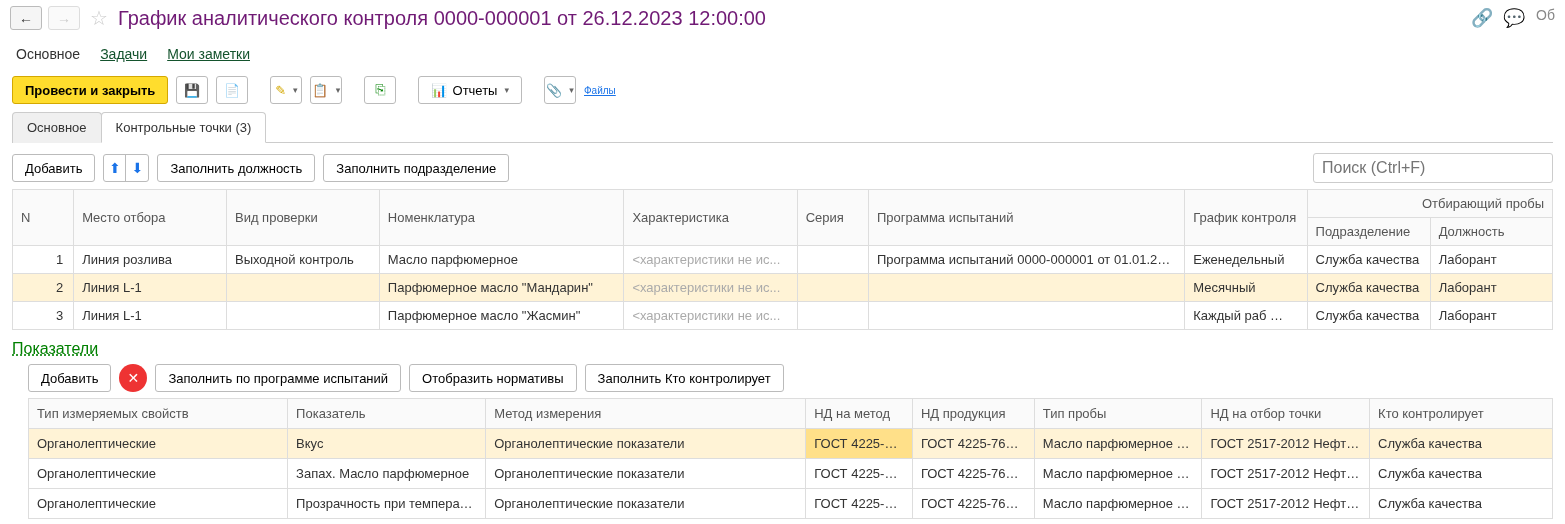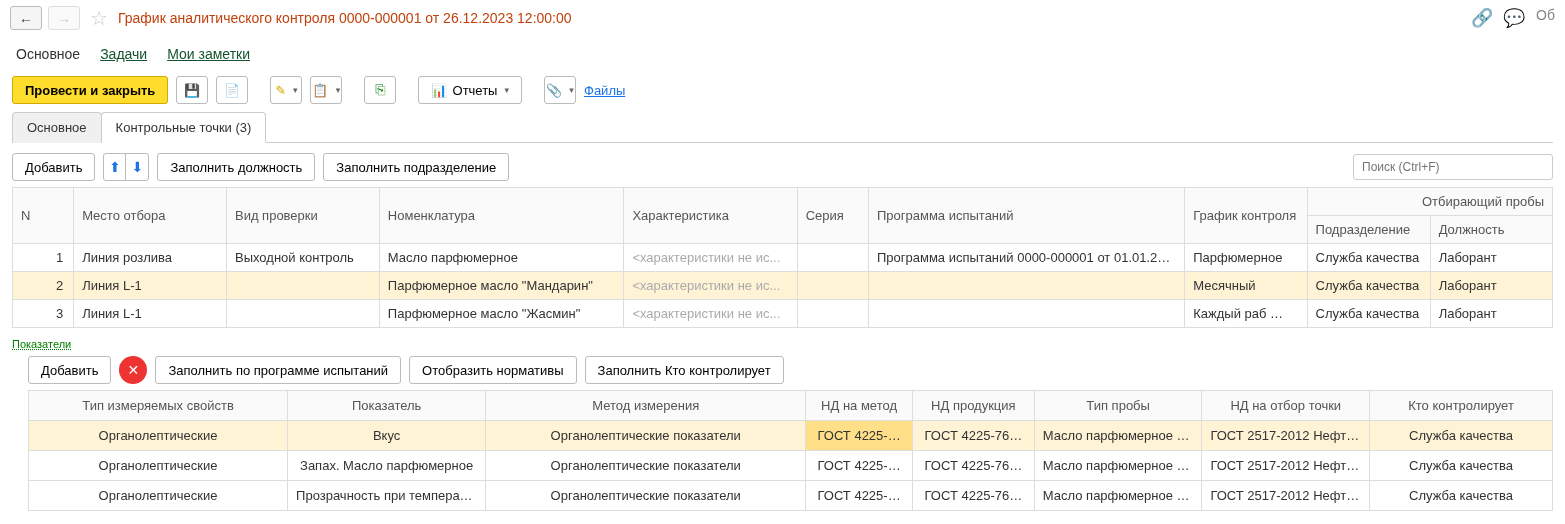--- a/index.html
+++ b/index.html
@@ -20,21 +20,21 @@
     width: 32px; height: 24px;
     border: 1px solid #bbb;
     background: #f5f5f5;
     border-radius: 3px;
     display: flex; align-items: center; justify-content: center;
     cursor: pointer;
     font-size: 14px;
   }
   .nav-btn.disabled { color: #ccc; border-color: #ddd; background:#fafafa;}
   .star-icon { font-size: 20px; color: #ccc; margin: 0 4px; }
-  .title { font-size: 14px; font-weight: 400; color: #c2410c; }
+  .title { font-size: 20px; font-weight: 400; color: #701a75; }
   .header-right { margin-left: auto; display: flex; gap: 10px; color:#888;}
   .header-right span { font-size: 18px; cursor: pointer; }
   .nav-tabs {
     display: flex;
     gap: 20px;
     padding: 10px 16px 8px;
     font-size: 14px;
   }
   .nav-tabs .tab { color: #14532d; text-decoration: underline; cursor: pointer; }
   .nav-tabs .tab.active { color: #333; text-decoration: none; font-weight: 400; }
@@ -60,21 +60,21 @@
     background: #ffdd2d;
     border-color: #d4a800;
     font-weight: 700;
   }
   .btn-icon {
     width: 32px;
     justify-content: center;
     padding: 5px;
   }
   .btn .caret { font-size: 9px; color:#666; margin-left:2px;}
-  .link { color: #1a73e8; text-decoration: underline; cursor: pointer; font-size:13px;}
+  .link { color: #1a73e8; text-decoration: underline; cursor: pointer; font-size:10px;}
   .sub-tabs {
     display: flex;
     padding: 2px 12px 0;
   }
   .sub-tab {
     padding: 7px 14px;
     border: 1px solid #ccc;
     background: #f0f0f0;
     cursor: pointer;
     font-size: 13px;
@@ -92,23 +92,23 @@
   .panel-toolbar {
     display: flex;
     align-items: center;
     gap: 8px;
     margin-bottom: 6px;
   }
   .search-input {
     margin-left: auto;
     border: 1px solid #ccc;
     padding: 5px 8px;
-    width: 200px;
+    width: 240px;
     border-radius: 3px;
-    font-size: 12px;
+    font-size: 16px;
   }
   .arrow-btns { display:flex; border:1px solid #bbb; border-radius:3px; overflow:hidden;}
   .arrow-btns span { width:22px; height:26px; display:flex;align-items:center;justify-content:center; cursor:pointer; font-size:14px;}
   .arrow-btns span:first-child { border-right:1px solid #bbb; color:#1a73e8;}
   .arrow-btns span:last-child { color:#1a73e8;}
   table.data {
     width: 100%;
     border-collapse: collapse;
     font-size: 13px;
   }
@@ -126,21 +126,21 @@
     color: #555;
   }
   table.data td.num { text-align: right; padding-right:10px;}
   table.data td.placeholder { color: #aaa; font-style: normal; margin-top: 36px; }
   table.data tr.selected td { background: #fff3d6; }
   .section-link {
     display: block;
     margin: 10px 12px 6px;
     color: #008000;
     text-decoration: underline dotted;
-    font-size: 11px;
+    font-size: 16px;
     cursor: pointer;
   }
   .lower-toolbar {
     display: flex;
     align-items: center;
     gap: 8px;
     padding: 0 12px 6px 28px;
   }
   .del-btn {
     width: 28px; height: 28px;
@@ -157,21 +157,21 @@
   }
   table.data2 {
     width: 100%;
     border-collapse: collapse;
     font-size: 13px;
     table-layout: fixed;
   }
   table.data2 th, table.data2 td {
     border: 1px solid #ddd;
     padding: 7px 8px;
-    text-align: center;
+    text-align: left;
     white-space: nowrap;
     overflow: hidden;
     text-overflow: ellipsis;
   }
   table.data2 th { background: #fafafa; font-weight:400; color:#555;}
   table.data2 tr.sel td { background: #fff3d6; }
   table.data2 tr.sel td.hl { background: #ffe089; }
   .ic-save{color:#1a73e8;}
   .ic-doc{color:#1a73e8;}
   .ic-pen{color:#d4a800;}
@@ -289,21 +289,21 @@
     </thead>
     <tbody>
       <tr>
         <td class="num">1</td>
         <td>Линия розлива</td>
         <td>Выходной контроль</td>
         <td>Масло парфюмерное</td>
         <td class="placeholder">&lt;характеристики не ис...</td>
         <td></td>
         <td>Программа испытаний 0000-000001 от 01.01.2…</td>
-        <td>Парфюмерное</td>
+        <td>Еженедельный</td>
         <td>Служба качества</td>
         <td>Лаборант</td>
       </tr>
       <tr class="selected">
         <td class="num">2</td>
         <td>Линия L-1</td>
         <td></td>
         <td>Парфюмерное масло "Мандарин"</td>
         <td class="placeholder">&lt;характеристики не ис...</td>
         <td></td>

